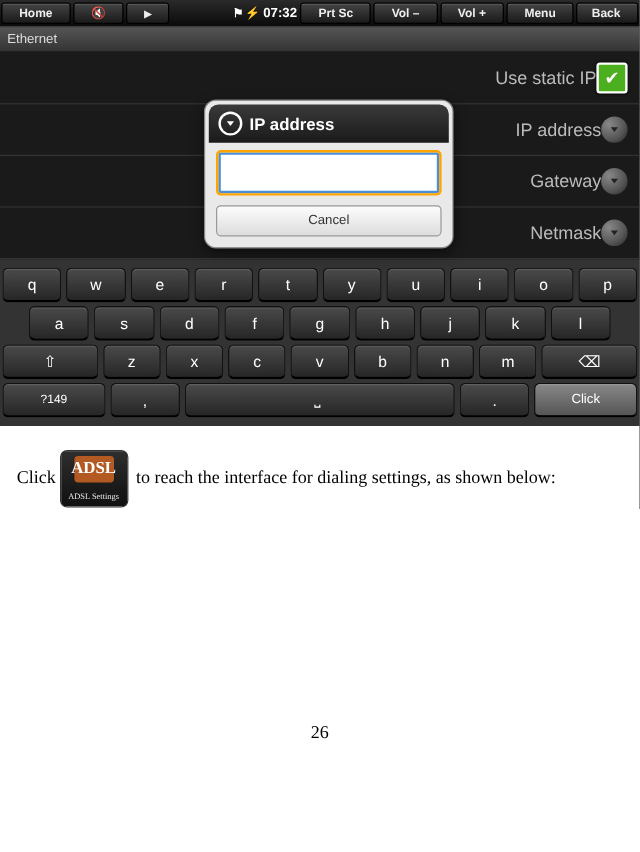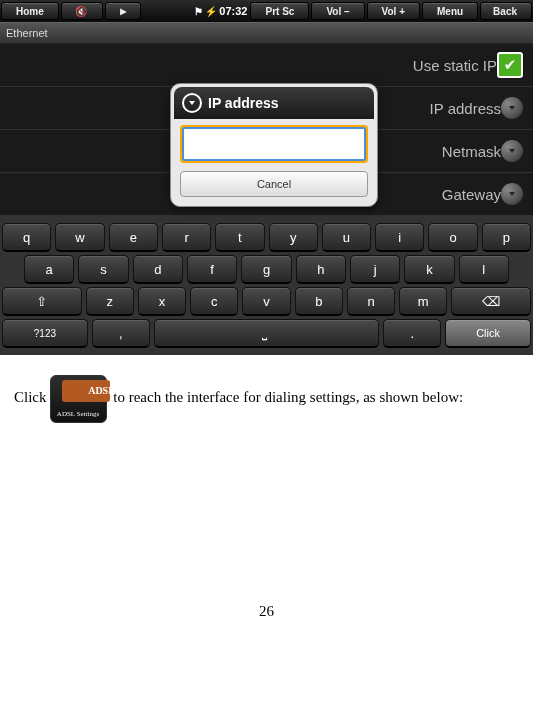--- a/index.html
+++ b/index.html
@@ -168,27 +168,27 @@
     height:46px;
     background:linear-gradient(#2e2e2e,#101010);
     border-radius:6px;
     border:1px solid #333;
     position:relative;
     margin:0 3px;
   }
   .adsl-top {
     position:absolute;
     top:4px;left:11px;
-    width:16px;height:22px;
+    width:33px;height:22px;
     background:#b35a22;
     border-radius:3px;
     color:#fff;
-    font-size:10px;
+    font-size:14px;
     font-weight:bold;
-    display:flex;align-items:center;justify-content:center;padding-left:32px;
+    display:flex;align-items:center;justify-content:center;
   }
   .adsl-bot {
     position:absolute;
     bottom:2px;left:0;right:0;
     text-align:center;
     color:#eee;
     font-size:7px;
   }
   .pageno {
     text-align:center;
@@ -230,29 +230,29 @@
     </div>
     <div class="row">
       <span>IP address</span>
       <span class="chevcirc">
           <svg width="10" height="10" viewBox="0 0 10 10">
             <path d="M2 3 L5 7 L8 3 Z" fill="#222"></path>
           </svg>
         </span>
     </div>
     <div class="row">
-      <span>Netmask</span>
+      <span>Gateway</span>
       <span class="chevcirc">
           <svg width="10" height="10" viewBox="0 0 10 10">
             <path d="M2 3 L5 7 L8 3 Z" fill="#222"></path>
           </svg>
         </span>
     </div>
     <div class="row">
-      <span>Gateway</span>
+      <span>Netmask</span>
       <span class="chevcirc">
           <svg width="10" height="10" viewBox="0 0 10 10">
             <path d="M2 3 L5 7 L8 3 Z" fill="#222"></path>
           </svg>
         </span>
     </div>
   </div>
 
   <div class="keyboard">
     <div class="krow" id="krow1">
@@ -285,21 +285,21 @@
           <div class="key">x</div>
           <div class="key">c</div>
           <div class="key">v</div>
           <div class="key">b</div>
           <div class="key">n</div>
           <div class="key">m</div>
         </div>
       <div class="key wide">⌫</div>
     </div>
     <div class="krow">
-      <div class="key wide" style="font-size:10px;">?123</div>
+      <div class="key wide" style="font-size:10px;">?149</div>
       <div class="key">,</div>
       <div class="key space">
           <span style="letter-spacing:4px;">⎵</span>
         </div>
       <div class="key">.</div>
       <div class="key wide done" style="font-size:11px;">Click</div>
     </div>
   </div>
 
   <div class="dialog">

